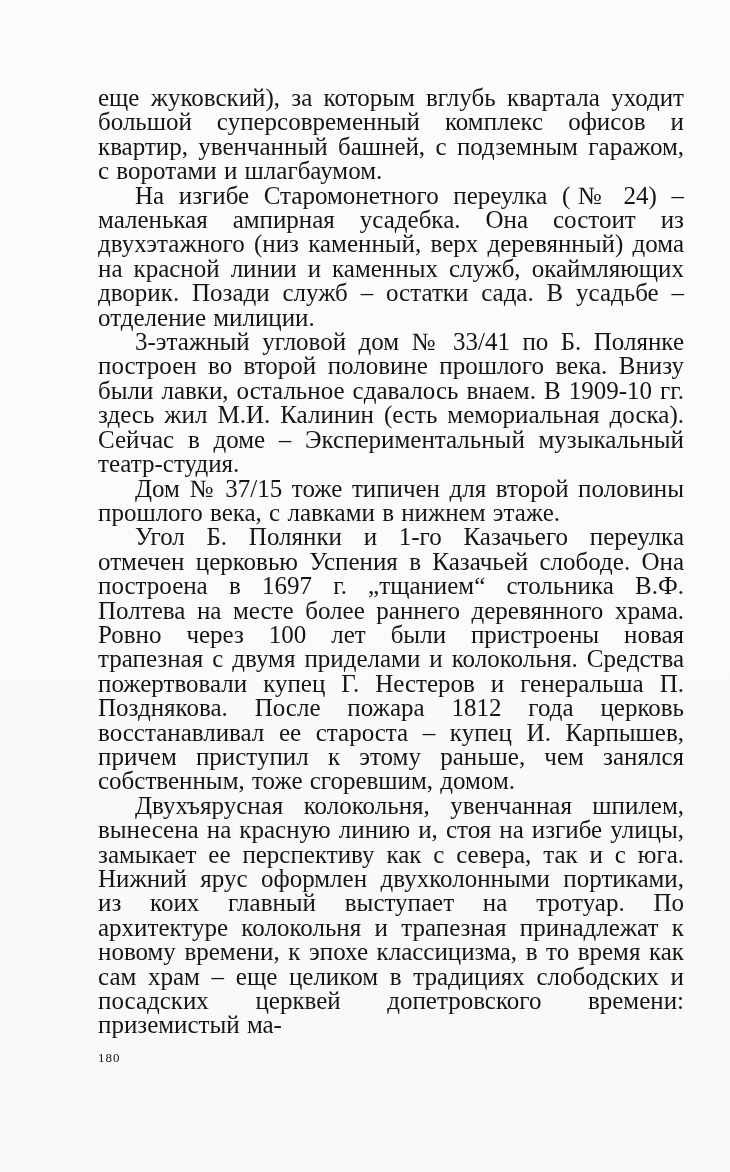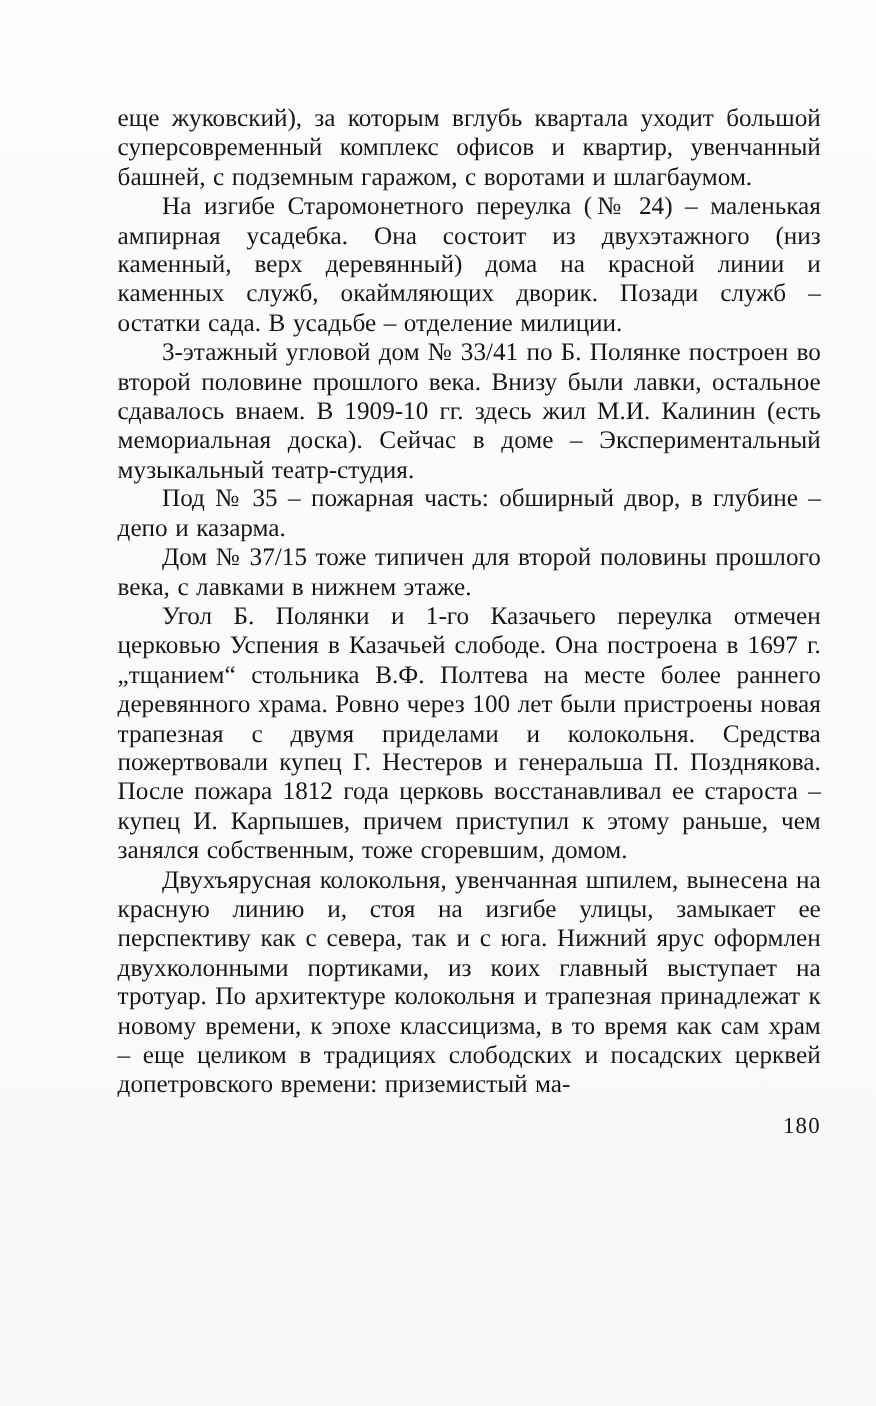--- a/index.html
+++ b/index.html
@@ -17,42 +17,41 @@
   .scan-page {
     width: 730px;
     height: 1172px;
     background: linear-gradient(180deg, #fcfcfb 0%, #fafaf8 60%, #f8f8f6 100%);
     box-sizing: border-box;
     padding: 86px 46px 0 98px;
   }
   .text-block p {
     margin: 0;
     text-align: justify;
-    font-size: 21px;
+    font-size: 25px;
     line-height: 24.4px;
     text-indent: 37px;
     word-spacing: 1px;
   }
   .text-block p.no-indent {
     text-indent: 0;
   }
   .page-number {
     margin-top: 12px;
-    text-align: right;
-    font-size: 19px;
+    text-align: left;
+    font-size: 13px;
     letter-spacing: 1px;
   }
 </style>
 </head>
 <body>
 
 <div class="scan-page">
   <div class="text-block">
     <p class="no-indent">еще жуковский), за которым вглубь квартала уходит большой суперсовременный комплекс офисов и квартир, увенчанный башней, с подземным гаражом, с воротами и шлагбаумом.</p>
     <p>На изгибе Старомонетного переулка (№ 24) – маленькая ампирная усадебка. Она состоит из двухэтажного (низ каменный, верх деревянный) дома на красной линии и каменных служб, окаймляющих дворик. Позади служб – остатки сада. В усадьбе – отделение милиции.</p>
     <p>3-этажный угловой дом № 33/41 по Б. Полянке построен во второй половине прошлого века. Внизу были лавки, остальное сдавалось внаем. В 1909-10 гг. здесь жил М.И. Калинин (есть мемориальная доска). Сейчас в доме – Экспериментальный музыкальный театр-студия.</p>
-    <p>Под № 35 – пожарная часть: обширный двор, в глубине – депо и казарма.</p>
     <p>Дом № 37/15 тоже типичен для второй половины прошлого века, с лавками в нижнем этаже.</p>
     <p>Угол Б. Полянки и 1-го Казачьего переулка отмечен церковью Успения в Казачьей слободе. Она построена в 1697 г. „тщанием“ стольника В.Ф. Полтева на месте более раннего деревянного храма. Ровно через 100 лет были пристроены новая трапезная с двумя приделами и колокольня. Средства пожертвовали купец Г. Нестеров и генеральша П. Позднякова. После пожара 1812 года церковь восстанавливал ее староста – купец И. Карпышев, причем приступил к этому раньше, чем занялся собственным, тоже сгоревшим, домом.</p>
     <p>Двухъярусная колокольня, увенчанная шпилем, вынесена на красную линию и, стоя на изгибе улицы, замыкает ее перспективу как с севера, так и с юга. Нижний ярус оформлен двухколонными портиками, из коих главный выступает на тротуар. По архитектуре колокольня и трапезная принадлежат к новому времени, к эпохе классицизма, в то время как сам храм – еще целиком в традициях слободских и посадских церквей допетровского времени: приземистый ма-</p>
   </div>
   <div class="page-number">180</div>
 </div>
 
 </body></html>

